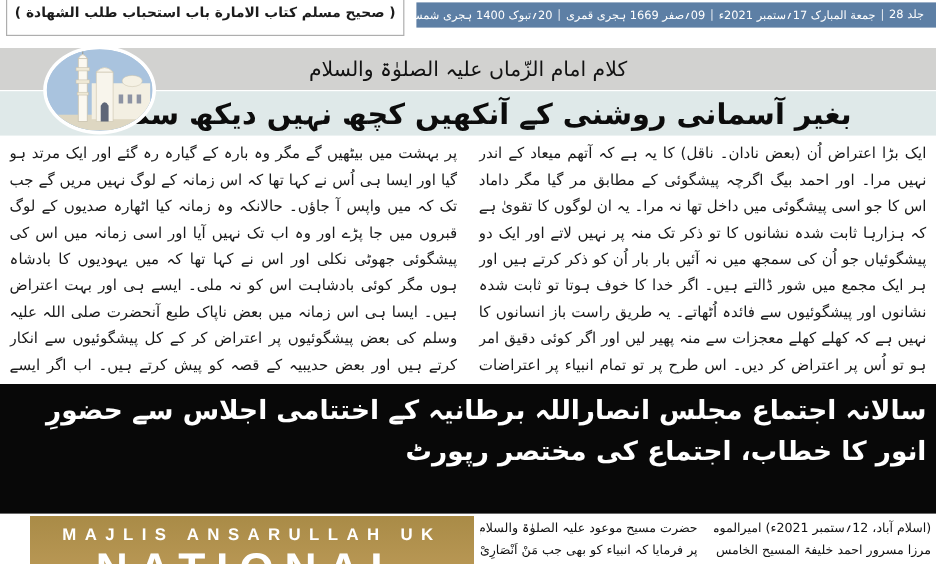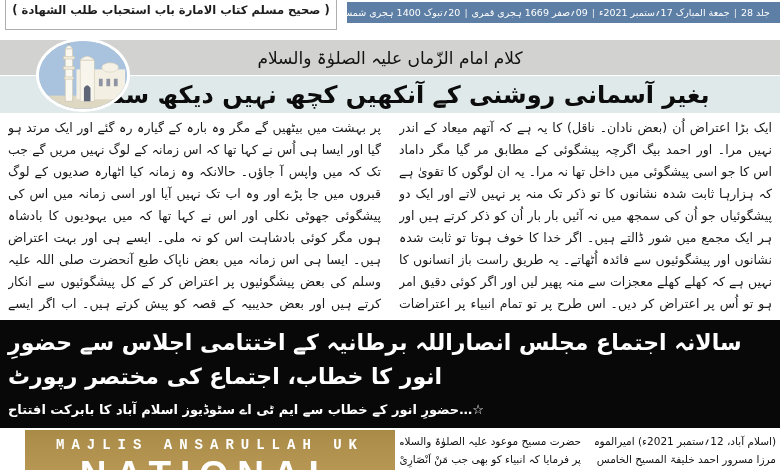--- a/index.html
+++ b/index.html
@@ -46,35 +46,35 @@
     position:absolute;top:117px;left:8px;right:8px;height:198px;
     display:flex;direction:rtl;gap:18px;
   }
   .article .col{
     flex:1;font-size:12.5px;line-height:22px;color:#1a1a1a;
     text-align:justify;overflow:hidden;
   }
   
   .banner{
     position:absolute;top:320px;left:0;right:0;height:108px;
-    background:#080808;color:#ffffff;text-align:left;
+    background:#080808;color:#ffffff;text-align:right;
     display:flex;flex-direction:column;justify-content:space-between;
     padding:6px 8px 8px;box-sizing:border-box;
   }
   .banner .headline{font-size:22px;font-weight:bold;line-height:34px;}
   .banner .bullet{font-size:13px;font-weight:bold;line-height:20px;}
   
   .gold-box{
     position:absolute;top:430px;right:385px;left:25px;height:70px;
     background:linear-gradient(180deg,#a98b47 0%,#b89754 60%,#c2a25e 100%);
     color:#ffffff;text-align:center;overflow:hidden;
   }
   .gold-box .l1{
     font-size:14px;font-weight:bold;letter-spacing:7px;margin-top:7px;
-    font-family:Liberation Mono, monospace;
+    font-family:Liberation Sans, sans-serif;
   }
   .gold-box .l2{
     font-size:37px;font-weight:bold;letter-spacing:9px;margin-top:1px;
     font-family:"Liberation Sans","DejaVu Sans",sans-serif;
   }
   .report{
     position:absolute;top:432px;left:400px;right:4px;height:38px;
     display:flex;direction:rtl;gap:14px;
   }
   .report .rcol{
@@ -135,21 +135,20 @@
       <span>ایک بڑا اعتراض اُن (بعض نادان۔ ناقل) کا یہ ہے کہ آتھم میعاد کے اندر نہیں مرا۔ اور احمد بیگ اگرچہ پیشگوئی کے مطابق مر گیا مگر داماد اس کا جو اسی پیشگوئی میں داخل تھا نہ مرا۔ یہ ان لوگوں کا تقویٰ ہے کہ ہزارہا ثابت شدہ نشانوں کا تو ذکر تک منہ پر نہیں لاتے اور ایک دو پیشگوئیاں جو اُن کی سمجھ میں نہ آئیں بار بار اُن کو ذکر کرتے ہیں اور ہر ایک مجمع میں شور ڈالتے ہیں۔ اگر خدا کا خوف ہوتا تو ثابت شدہ نشانوں اور پیشگوئیوں سے فائدہ اُٹھاتے۔ یہ طریق راست باز انسانوں کا نہیں ہے کہ کھلے کھلے معجزات سے منہ پھیر لیں اور اگر کوئی دقیق امر ہو تو اُس پر اعتراض کر دیں۔ اس طرح پر تو تمام انبیاء پر اعتراضات کا دروازہ کھل جائے گا اور آخر کار اس طبیعت کے لوگوں کو سب سے دست بردار ہونا پڑے گا۔ مثلاً حضرت عیسیٰ علیہ السلام کے صاحب معجزات ہونے میں کیا کلام ہے مگر ایک شریر مخالف کہہ سکتا ہے کہ اُن کی بعض پیشگوئیاں جھوٹی نکلیں جیسا کہ اب تک یہودی کہتے ہیں کہ یسوع مسیح کی کوئی بھی پیشگوئی پوری نہیں ہوئی۔ اُس نے کہا تھا کہ میرے بارہ ؍حواری بارہ تختوں</span>
     </div>
     <div class="col">
       <span>پر بہشت میں بیٹھیں گے مگر وہ بارہ کے گیارہ رہ گئے اور ایک مرتد ہو گیا اور ایسا ہی اُس نے کہا تھا کہ اس زمانہ کے لوگ نہیں مریں گے جب تک کہ میں واپس آ جاؤں۔ حالانکہ وہ زمانہ کیا اٹھارہ صدیوں کے لوگ قبروں میں جا پڑے اور وہ اب تک نہیں آیا اور اسی زمانہ میں اس کی پیشگوئی جھوٹی نکلی اور اس نے کہا تھا کہ میں یہودیوں کا بادشاہ ہوں مگر کوئی بادشاہت اس کو نہ ملی۔ ایسے ہی اور بہت اعتراض ہیں۔ ایسا ہی اس زمانہ میں بعض ناپاک طبع آنحضرت صلی اللہ علیہ وسلم کی بعض پیشگوئیوں پر اعتراض کر کے کل پیشگوئیوں سے انکار کرتے ہیں اور بعض حدیبیہ کے قصہ کو پیش کرتے ہیں۔ اب اگر ایسے اعتراض تسلیم کے لائق ہیں تو مجھے ان لوگوں پر کیا افسوس۔ مگر یہ خوف ہے کہ اس طریق کو اختیار کر کے کہیں اسلام کو ہی الوداع نہ کہہ دیں۔ تمام نبیوں کی پیشگوئیوں میں ایسا ہی میری پیشگوئیوں میں بعض اجتہادی دخل بھی ہوتے ہیں جیسا کہ آنحضرت صلی اللہ علیہ وسلم کے حدیبیہ کے سفر میں بھی اجتہادی دخل تھا۔ تب ہی تو آپ نے سفر کیا تھا مگر وہ اجتہاد صحیح نہ نکلا۔ نبی کی شان اور </span>
       
     </div>
   </div>
 
   <div class="banner">
     <div class="headline">سالانہ اجتماع مجلس انصاراللہ برطانیہ کے اختتامی اجلاس سے حضورِ انور کا خطاب، اجتماع کی مختصر رپورٹ</div>
-    <div class="bullet">☆…حضورِ انور کے خطاب سے ایم ٹی اے سٹوڈیوز اسلام آباد کا بابرکت افتتاح</div>
   </div>
 
   <div class="gold-box">
     <div class="l1">MAJLIS ANSARULLAH UK</div>
     <div class="l2">NATIONAL</div>
   </div>
 
   <div class="report">
     <div class="rcol">
       <div>(اسلام آباد، 12؍ستمبر 2021ء) امیرالمومنین حضرت</div>

